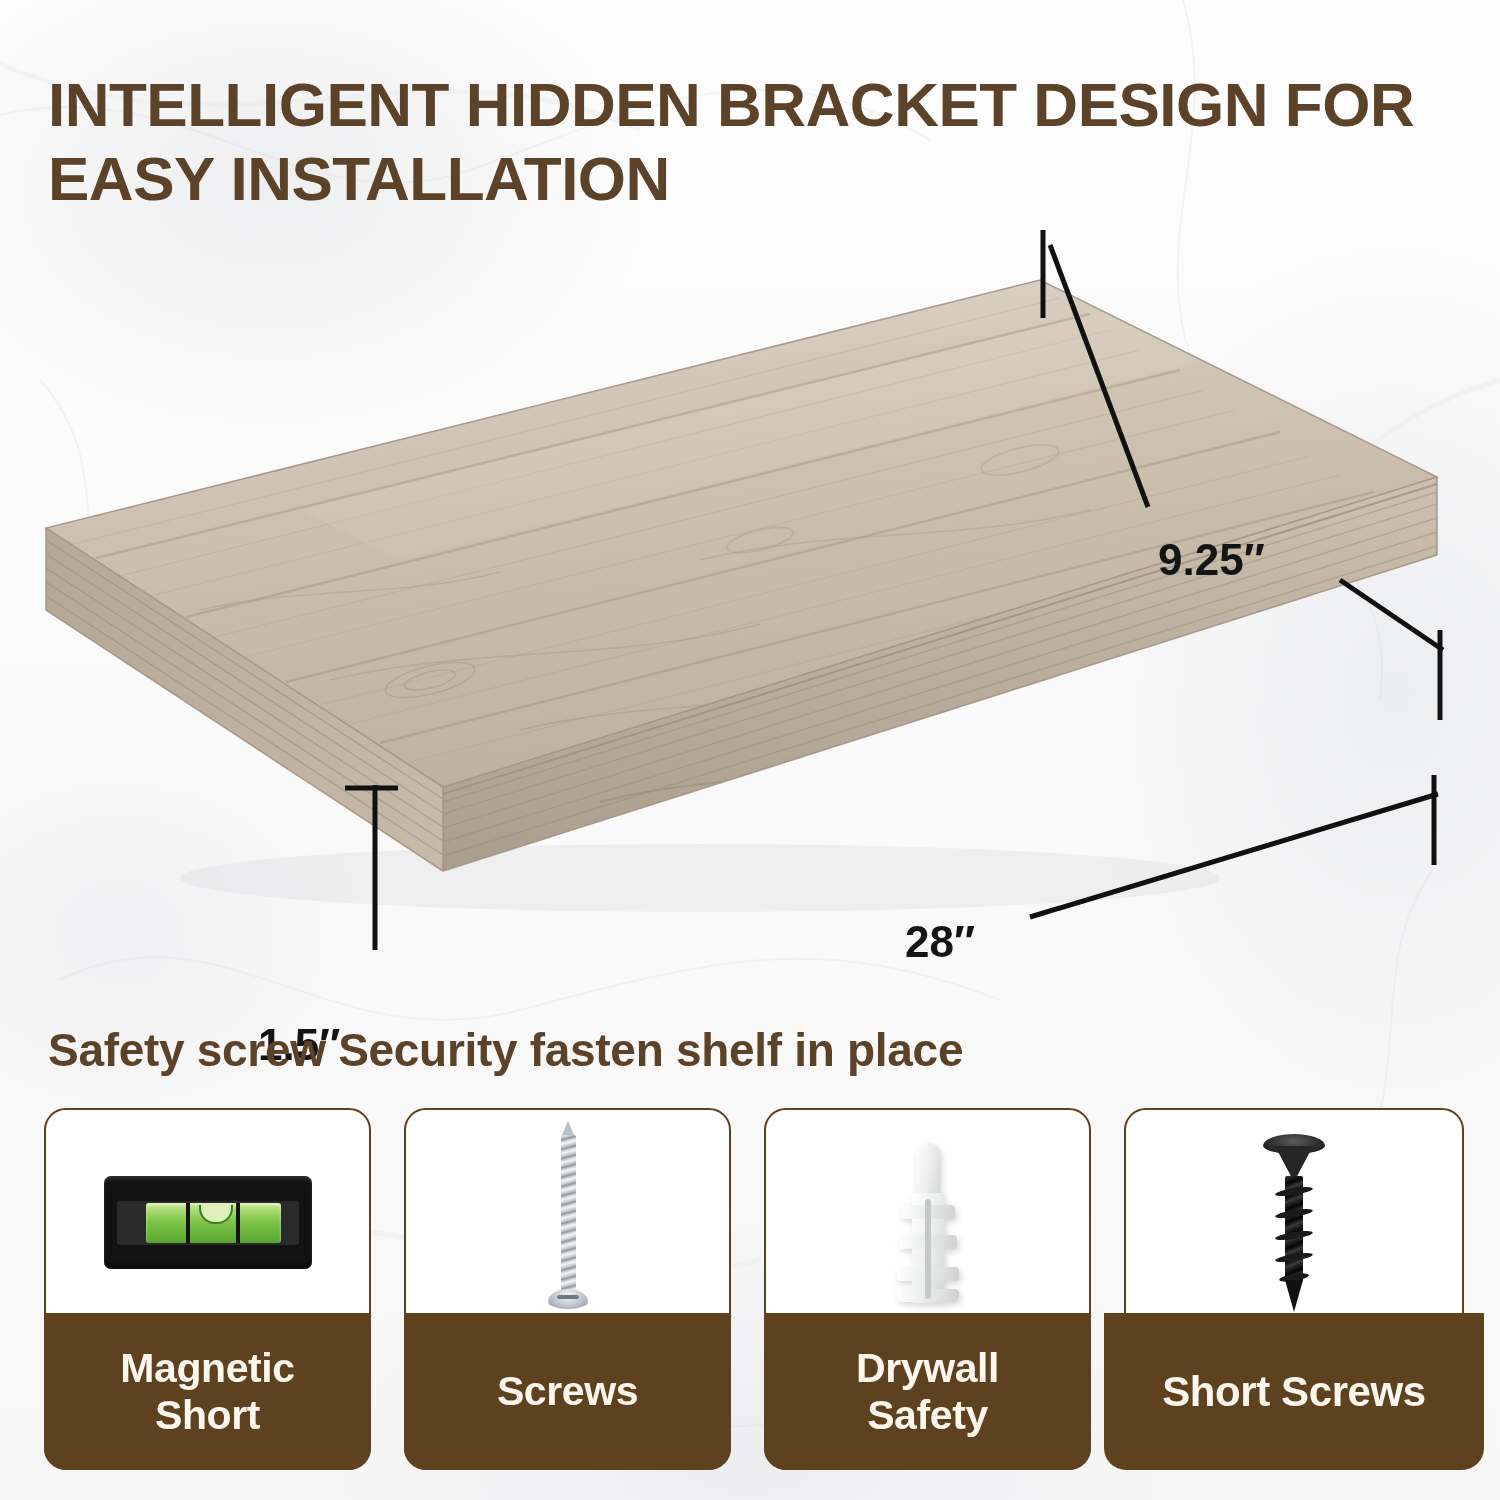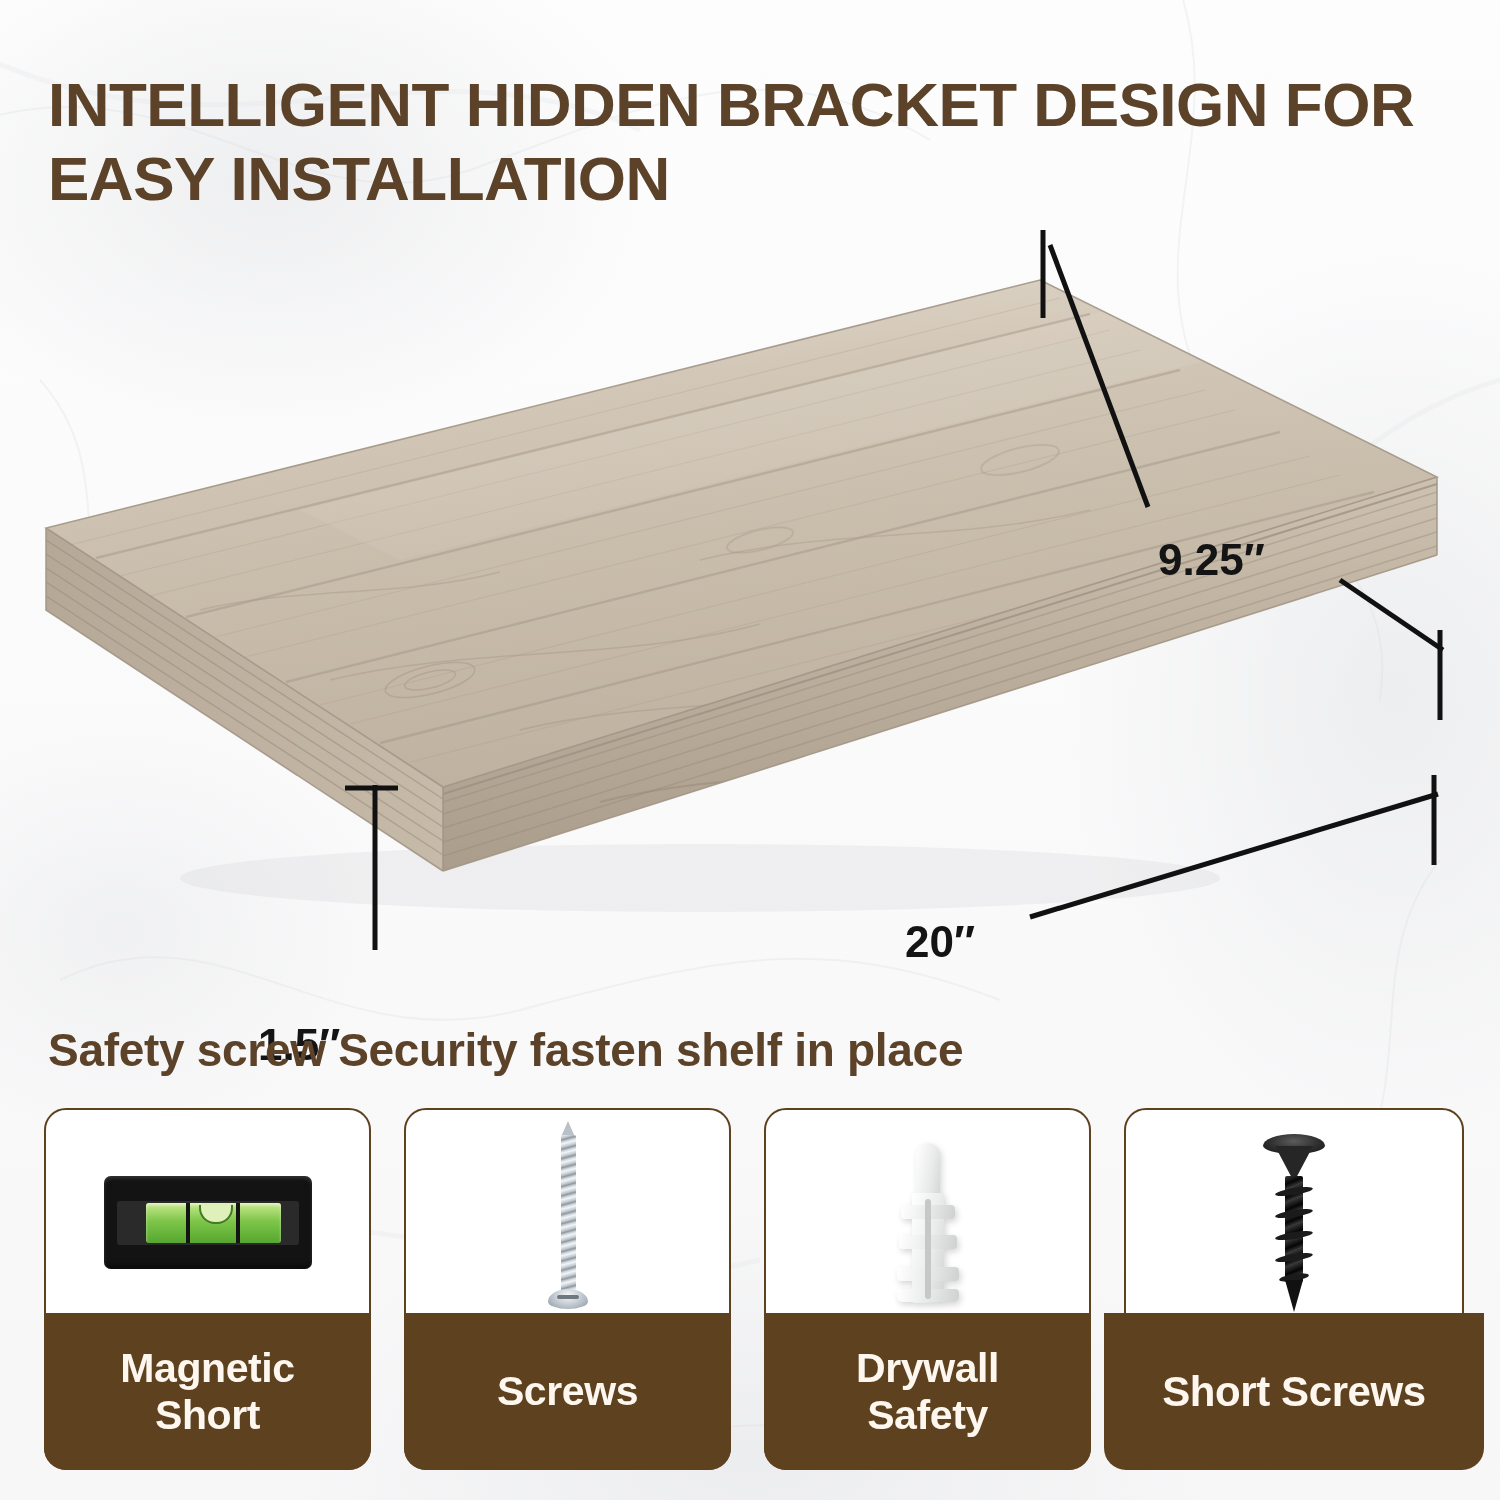--- a/index.html
+++ b/index.html
@@ -337,21 +337,21 @@
 
         <path d="M 345 578 L 398 578"></path>
 
         <path d="M 345 856 L 398 856"></path>
 
         <path d="M 392 790 L 392 918"></path>
       </g>
     </svg>
 
     <div class="dimlbl" id="lbl-depth">9.25″</div>
-    <div class="dimlbl" id="lbl-width">20″</div>
+    <div class="dimlbl" id="lbl-width">28″</div>
     <div class="dimlbl" id="lbl-height">1.5″</div>
   </div>
 
   <div class="subhead">Safety screw Security fasten shelf in place</div>
 
   <div id="cards">
 
     <div class="card" id="card-0">
       <div class="card-media">
         <div class="level">

